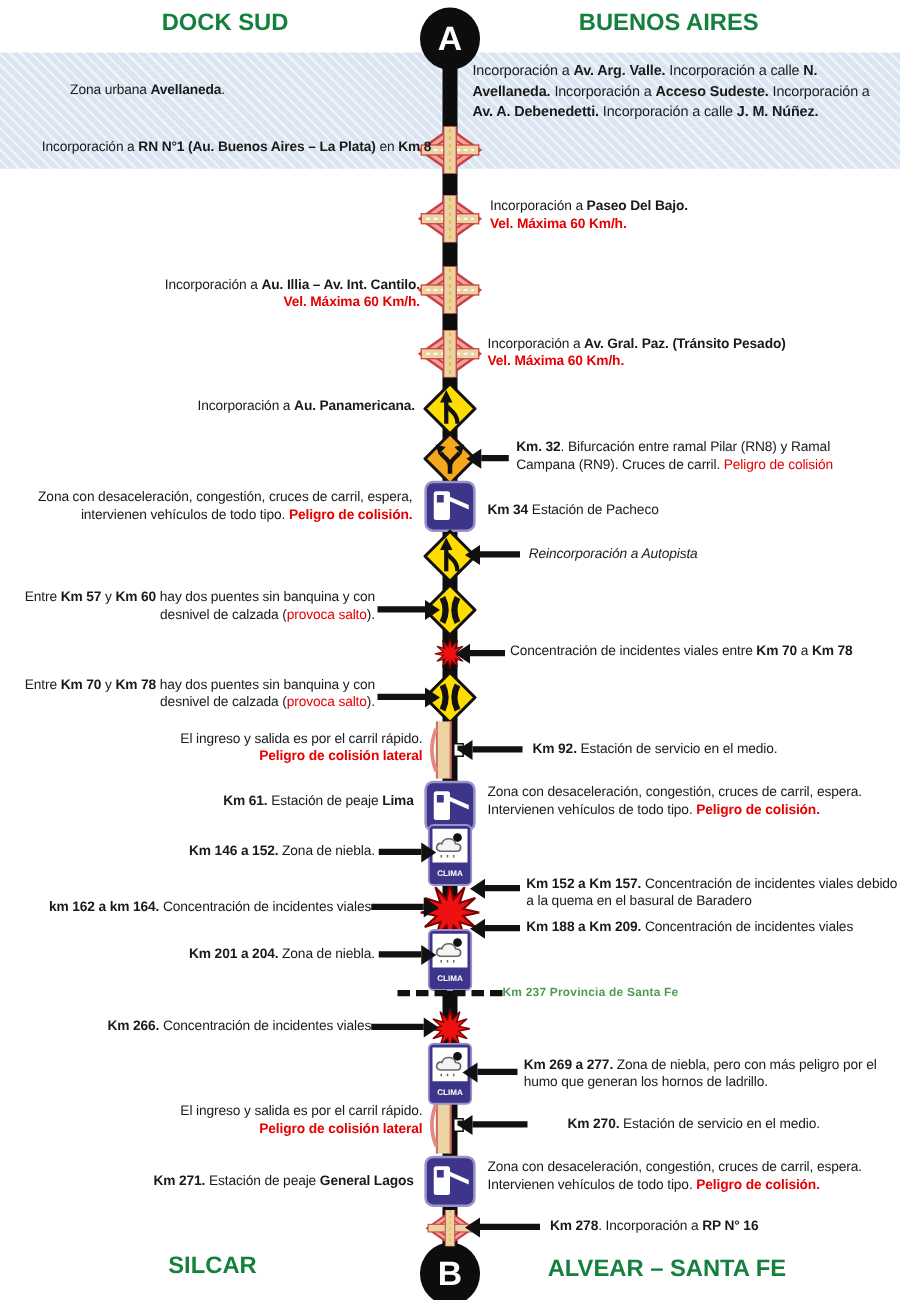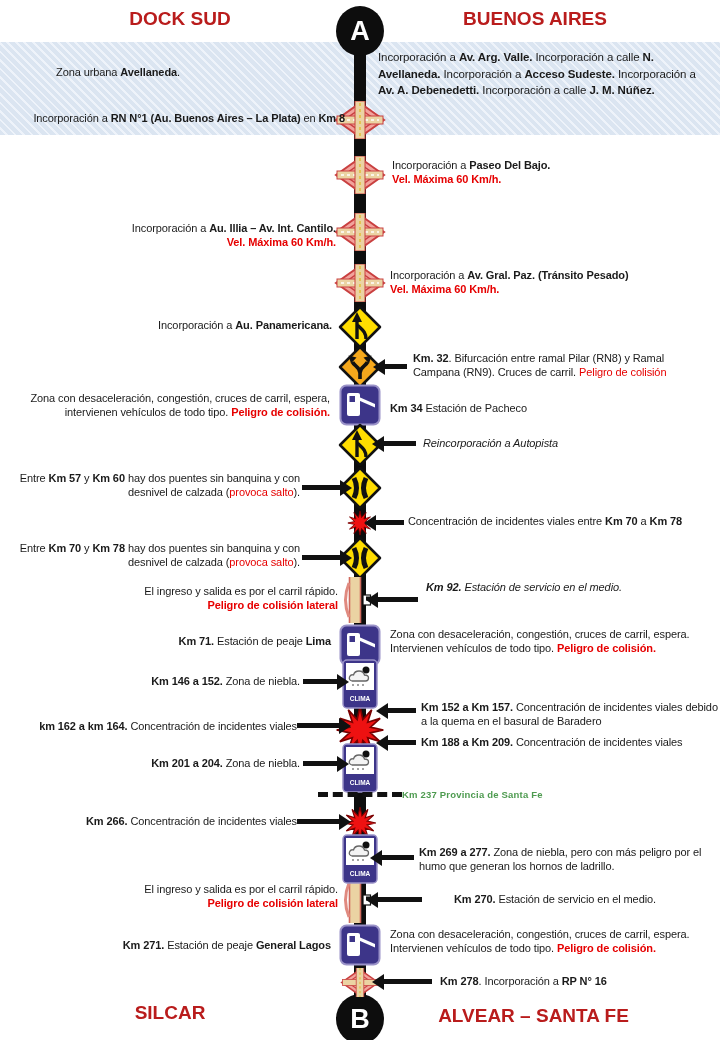--- a/index.html
+++ b/index.html
@@ -3,21 +3,21 @@
 <meta charset="utf-8">
 <style>
   html,body{margin:0;padding:0;background:#fff;}
   .stage{position:relative;width:720px;height:1040px;background:#fff;overflow:hidden;
          font-family:"Liberation Sans",sans-serif;color:#1a1a1a;}
   .band{position:absolute;left:0;top:42px;width:720px;height:93px;
         background:repeating-linear-gradient(45deg,#dbe5f1 0,#dbe5f1 4px,#eef3fa 4px,#eef3fa 6px);}
   .road{position:absolute;left:354px;top:28px;width:12px;height:992px;background:#0d0d0d;}
   .marker{position:absolute;left:336px;width:48px;height:50px;background:#0d0d0d;border-radius:50%;
           color:#fff;font-size:27px;font-weight:bold;display:flex;align-items:center;justify-content:center;}
-  .hdr{position:absolute;font-size:19px;font-weight:bold;color:#b91c1c;text-align:center;white-space:nowrap;}
+  .hdr{position:absolute;font-size:19px;font-weight:bold;color:#15803d;text-align:center;white-space:nowrap;}
   .lbl{position:absolute;font-size:11px;line-height:1.3;letter-spacing:-0.1px;}
   .lbl.big{font-size:11.5px;line-height:1.45;}
   .ra{text-align:right;}
   .nw{white-space:nowrap;}
   span.b,.b{font-weight:bold;}
   span.red,.red{color:#e60000;}
   span.green,.green{color:#4e9b50;text-align:center;}
   .icon{position:absolute;}
   .arrow{position:absolute;height:5px;background:#111;}
   .arrow.head-left::before{content:"";position:absolute;left:-12px;top:-5.5px;width:0;height:0;
@@ -213,21 +213,21 @@
     <div><span class="b red">Vel. Máxima 60 Km/h.</span></div>
   </div>
   <div class="lbl nw ra" style="right:388px;top:318px;text-align:center;"><span>Incorporación a </span><span class="b">Au. Panamericana.</span></div>
   <div class="lbl ra" style="right:390px;top:391px;width:312px;"><span>Zona con desaceleración, congestión, cruces de carril, espera, intervienen vehículos de todo tipo. </span><span class="b red">Peligro de colisión.</span></div>
   <div class="lbl ra" style="right:420px;top:471px;width:290px;"><span>Entre </span><span class="b">Km 57</span><span> y </span><span class="b">Km 60</span><span> hay dos puentes sin banquina y con desnivel de calzada (</span><span class="red">provoca salto</span><span>).</span></div>
   <div class="lbl ra" style="right:420px;top:541px;width:290px;"><span>Entre </span><span class="b">Km 70</span><span> y </span><span class="b">Km 78</span><span> hay dos puentes sin banquina y con desnivel de calzada (</span><span class="red">provoca salto</span><span>).</span></div>
   <div class="lbl ra" style="right:382px;top:584px;">
     <div class="nw"><span>El ingreso y salida es por el carril rápido.</span></div>
     <div class="nw"><span class="b red">Peligro de colisión lateral</span></div>
   </div>
-  <div class="lbl nw ra" style="right:389px;top:634px;"><span class="b">Km 71.</span><span> Estación de peaje </span><span class="b">Lima</span></div>
+  <div class="lbl nw ra" style="right:389px;top:634px;"><span class="b">Km 61.</span><span> Estación de peaje </span><span class="b">Lima</span></div>
   <div class="lbl nw ra" style="right:420px;top:674px;"><span class="b">Km 146 a 152.</span><span> Zona de niebla.</span></div>
   <div class="lbl nw ra" style="right:423px;top:719px;"><span class="b">km 162 a km 164.</span><span> Concentración de incidentes viales</span></div>
   <div class="lbl nw ra" style="right:420px;top:756px;"><span class="b">Km 201 a 204.</span><span> Zona de niebla.</span></div>
   <div class="lbl nw ra" style="right:423px;top:814px;"><span class="b">Km 266.</span><span> Concentración de incidentes viales</span></div>
   <div class="lbl ra" style="right:382px;top:882px;">
     <div class="nw"><span>El ingreso y salida es por el carril rápido.</span></div>
     <div class="nw"><span class="b red">Peligro de colisión lateral</span></div>
   </div>
   <div class="lbl nw ra" style="right:389px;top:938px;"><span class="b">Km 271.</span><span> Estación de peaje </span><span class="b">General Lagos</span></div>
 
@@ -237,21 +237,21 @@
     <div><span class="b red">Vel. Máxima 60 Km/h.</span></div>
   </div>
   <div class="lbl" style="left:390px;top:268px;">
     <div><span>Incorporación a </span><span class="b">Av. Gral. Paz. (Tránsito Pesado)</span></div>
     <div><span class="b red">Vel. Máxima 60 Km/h.</span></div>
   </div>
   <div class="lbl" style="left:413px;top:351px;width:300px;"><span class="b">Km. 32</span><span>. Bifurcación entre ramal Pilar (RN8) y Ramal Campana (RN9). Cruces de carril. </span><span class="red">Peligro de colisión</span></div>
   <div class="lbl nw" style="left:390px;top:401px;"><span class="b">Km 34</span><span> Estación de Pacheco</span></div>
   <div class="lbl nw" style="left:423px;top:436px;font-style:italic;"><span>Reincorporación a Autopista</span></div>
   <div class="lbl nw" style="left:408px;top:514px;"><span>Concentración de incidentes viales entre </span><span class="b">Km 70</span><span> a </span><span class="b">Km 78</span></div>
-  <div class="lbl nw" style="left:426px;top:580px;font-style:italic;"><span class="b">Km 92.</span><span> Estación de servicio en el medio.</span></div>
+  <div class="lbl nw" style="left:426px;top:592px;"><span class="b">Km 92.</span><span> Estación de servicio en el medio.</span></div>
   <div class="lbl" style="left:390px;top:627px;width:322px;"><span>Zona con desaceleración, congestión, cruces de carril, espera. Intervienen vehículos de todo tipo. </span><span class="b red">Peligro de colisión.</span></div>
   <div class="lbl" style="left:421px;top:700px;width:298px;"><span class="b">Km 152 a Km 157.</span><span> Concentración de incidentes viales debido a la quema en el basural de Baradero</span></div>
   <div class="lbl nw" style="left:421px;top:735px;"><span class="b">Km 188 a Km 209.</span><span> Concentración de incidentes viales</span></div>
   <div class="lbl nw km237" style="left:402px;top:789px;"><span class="b green">Km 237 Provincia de Santa Fe</span></div>
   <div class="lbl" style="left:419px;top:845px;width:298px;"><span class="b">Km 269 a 277.</span><span> Zona de niebla, pero con más peligro por el humo que generan los hornos de ladrillo.</span></div>
   <div class="lbl nw" style="left:430px;top:892px;padding-left:24px;"><span class="b">Km 270.</span><span> Estación de servicio en el medio.</span></div>
   <div class="lbl" style="left:390px;top:927px;width:322px;"><span>Zona con desaceleración, congestión, cruces de carril, espera. Intervienen vehículos de todo tipo. </span><span class="b red">Peligro de colisión.</span></div>
   <div class="lbl nw" style="left:440px;top:974px;"><span class="b">Km 278</span><span>. Incorporación a </span><span class="b">RP N° 16</span></div>
 
 </div>

